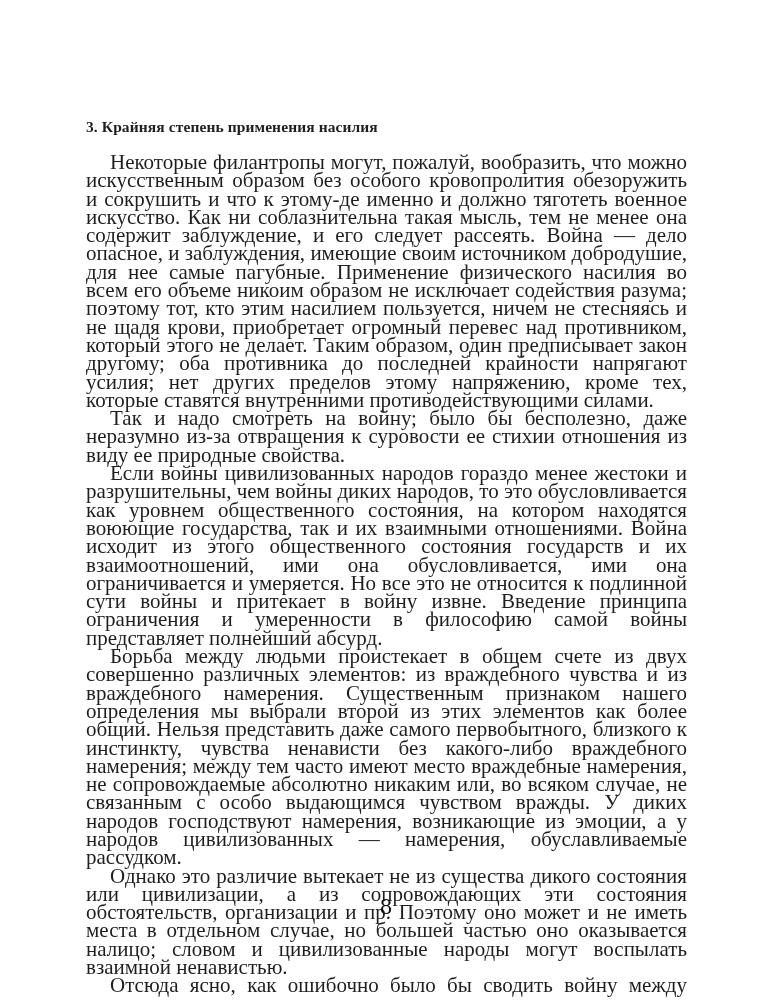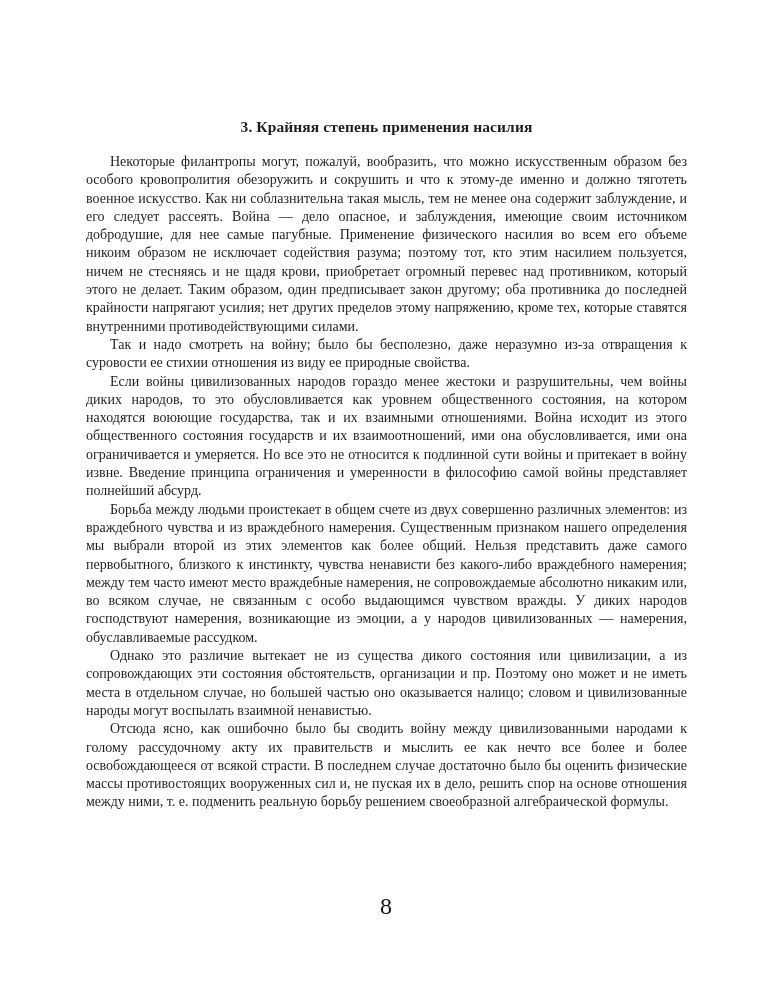--- a/index.html
+++ b/index.html
@@ -5,27 +5,27 @@
   html, body { margin: 0; padding: 0; }
   body {
     width: 772px; height: 1000px; background: #ffffff; position: relative; overflow: hidden;
     font-family: "DejaVu Serif", "Liberation Serif", serif;
     color: #1e1e1e;
   }
   .page-body {
     position: absolute; left: 86px; top: 118px; width: 601px;
   }
   .heading {
-    text-align: center; font-weight: bold; font-size: 13.6px; margin: 0 0 17px 0;
+    font-weight: bold; font-size: 13.6px; margin: 0 0 17px 0;
     font-family: "Liberation Serif", serif; font-size: 15.5px; letter-spacing: 0.1px;
   }
   .para {
     margin: 0; text-indent: 24px; text-align: justify;
     font-family: "Liberation Serif", serif;
-    font-size: 14px; line-height: 18.3px;
+    font-size: 21px; line-height: 18.3px;
     hyphens: manual;
   }
   .page-number {
     position: absolute; left: 0; width: 772px; top: 893px; text-align: center;
     font-family: "Liberation Serif", serif; font-size: 24px; color: #111;
   }
 </style>
 </head>
 <body>
 

